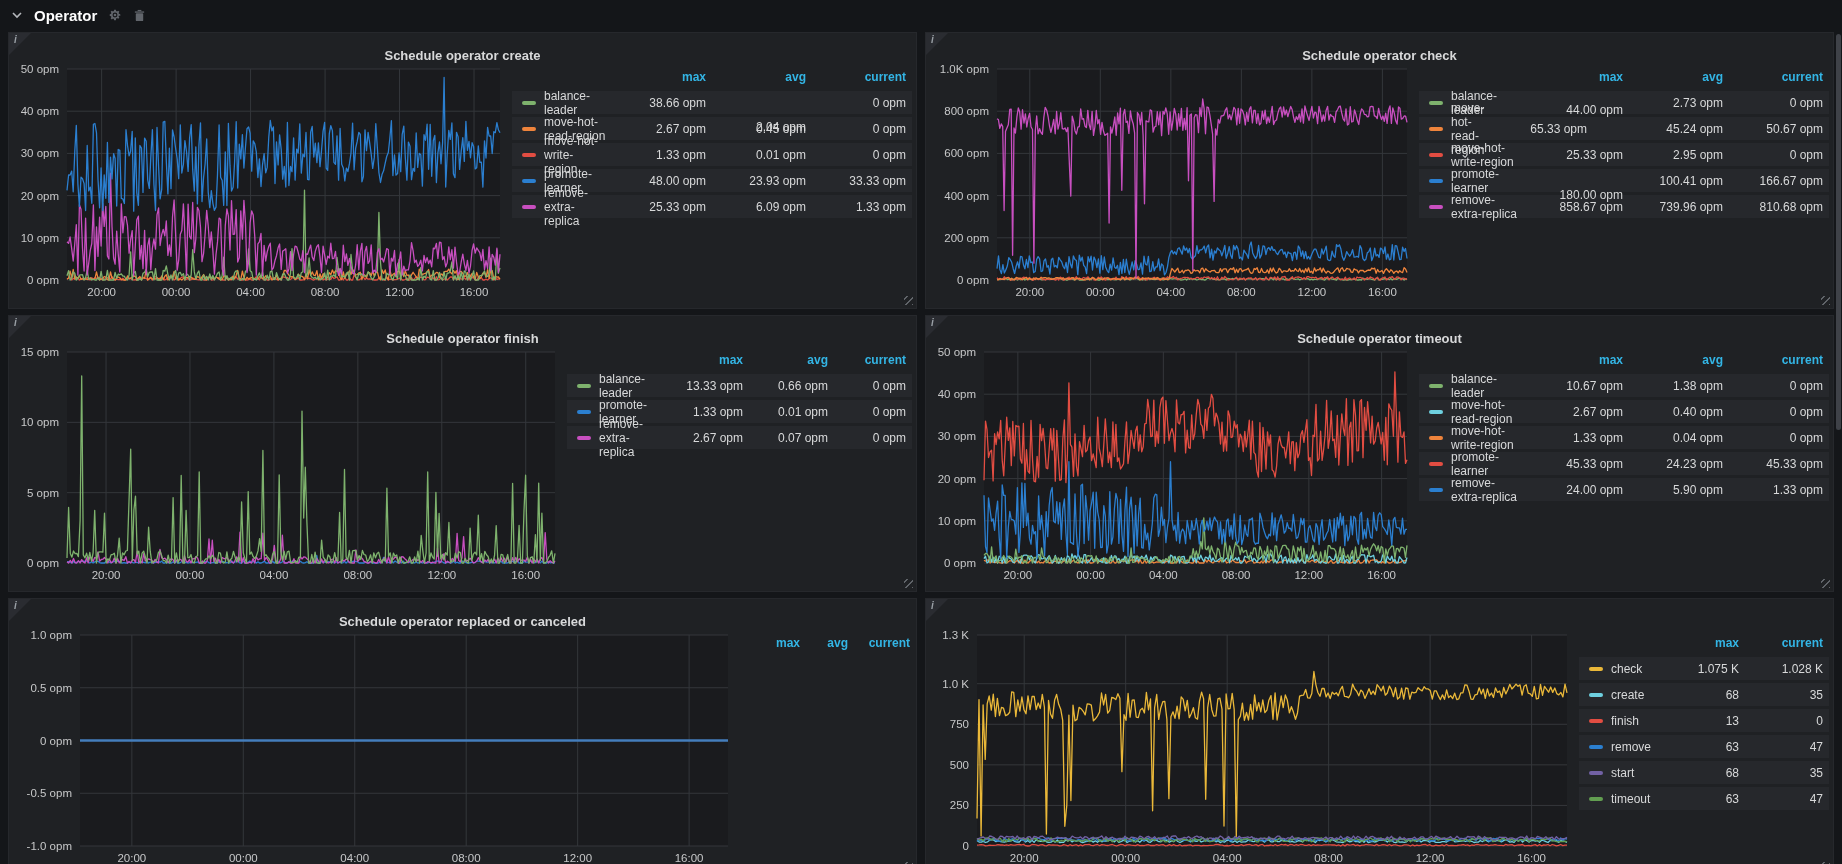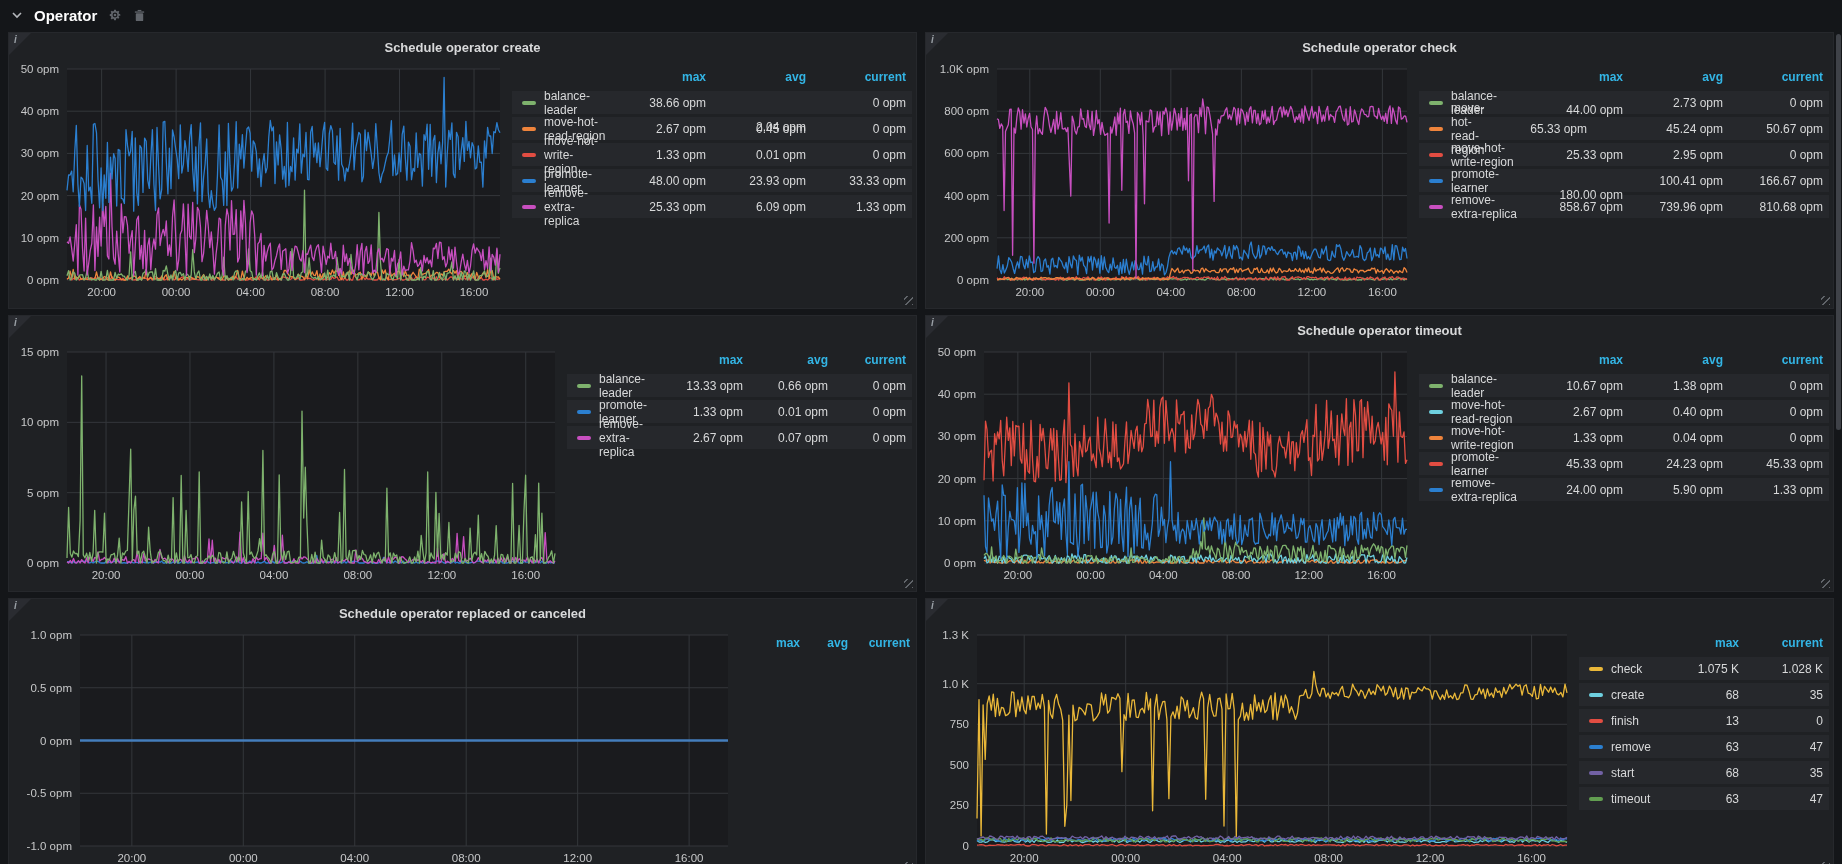--- a/index.html
+++ b/index.html
@@ -18,21 +18,21 @@
   .dashboard{
     position:absolute;top:30px;left:0;width:1842px;
     padding:2px 8px 0 8px;box-sizing:border-box;
     display:grid;grid-template-columns:1fr 1fr;grid-template-rows:277px 277px 277px;
     gap:6px 8px;
   }
   .panel{
     position:relative;background:#1f2124;border:1px solid #26282c;box-sizing:border-box;
   }
   .panel-title{
-    margin:0;padding-top:7px;text-align:center;
+    margin:8px;padding-top:7px;text-align:center;
     color:#d8d9da;font-size:13px;font-weight:bold;cursor:pointer;
   }
   .panel-body{position:absolute;top:26px;bottom:4px;left:4px;right:4px;display:flex;gap:6px;}
   .chart{flex:1;min-width:0;position:relative;}
   .chart svg{position:absolute;inset:0;}
   
   .corner{position:absolute;top:0;left:0;width:0;height:0;
     border-top:22px solid #2a2c31;border-right:22px solid transparent;cursor:pointer;}
   .corner-i{position:absolute;top:-21px;left:5px;color:#9aa0a6;font-size:10px;font-weight:bold;font-style:italic;}
   
@@ -267,20 +267,21 @@
           </div>
         </div>
     </div>
     <div class="resize-handle"></div>
   </section>
 
   <section class="panel">
     <div class="corner">
         <span class="corner-i">i</span>
       </div>
+    <h2 class="panel-title">Schedule operator finish</h2>
     <div class="panel-body">
       <div class="chart">
           <svg width="548" height="245">
             <rect x="54" y="10" width="488" height="211" fill="#1a1b1e"></rect>
             <line x1="54" x2="542" y1="10" y2="10" stroke="#34373b" stroke-width="1"></line>
             <text x="46" y="14" text-anchor="end" fill="#c7c8c9" font-size="11.5">15 opm</text>
             <line x1="54" x2="542" y1="80.33333333333334" y2="80.33333333333334" stroke="#34373b" stroke-width="1"></line>
             <text x="46" y="84.33333333333334" text-anchor="end" fill="#c7c8c9" font-size="11.5">10 opm</text>
             <line x1="54" x2="542" y1="150.66666666666669" y2="150.66666666666669" stroke="#34373b" stroke-width="1"></line>
             <text x="46" y="154.66666666666669" text-anchor="end" fill="#c7c8c9" font-size="11.5">5 opm</text>

